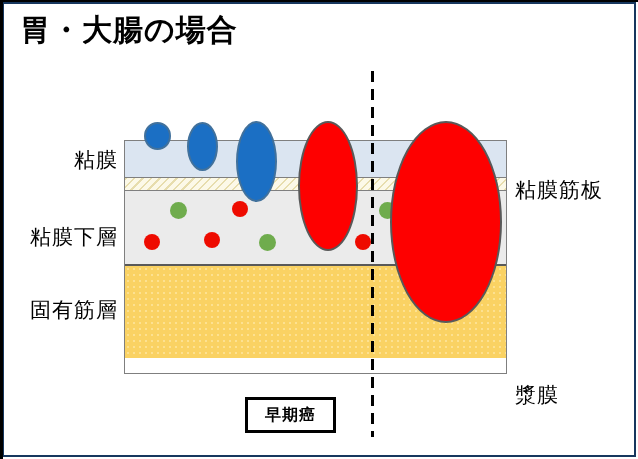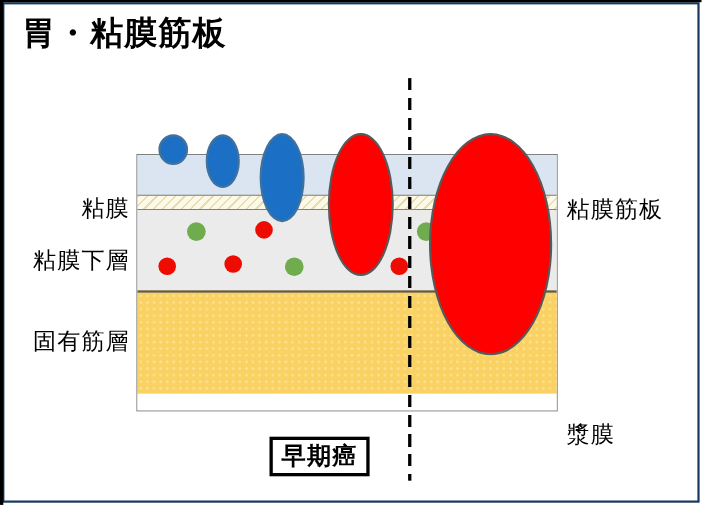--- a/index.html
+++ b/index.html
@@ -39,41 +39,41 @@
   .cell  { position:absolute; border-radius:50%; }
   .tumor { position:absolute; border-radius:50%; box-sizing:border-box; border:2px solid; }
 
   .divider {
     position:absolute; left:371px; top:71px; width:3px; height:366px; z-index:4;
     background:repeating-linear-gradient(180deg,#000 0 11px, rgba(0,0,0,0) 11px 18px);
   }
 
   .side-label { position:absolute; font-size:21px; color:#000; letter-spacing:1px; z-index:5; white-space:nowrap; }
   .left-label { left:18px; width:100px; text-align:right; }
-  .lbl-mucosa-l   { top:146px;margin-top:29px; }
+  .lbl-mucosa-l   { top:146px; }
   .lbl-submucosa  { top:223px; }
   .lbl-propria    { top:296px; }
   .right-label { left:515px; text-align:center; }
   .lbl-mm-r    { top:176px; }
   .lbl-serosa  { top:351px;margin-top:30px; }
 
   .stage-box {
     position:absolute; box-sizing:border-box; border:3px solid #000; background:#fff;
-    width:91px; height:36px; text-align:center; font-size:22px; font-weight:700;
+    width:91px; height:36px; text-align:center; font-size:16px; font-weight:700;
     line-height:30px; color:#000; z-index:6; letter-spacing:1px;
   }
   .stage-early    { left:245px; top:397px; }
   .stage-advanced { left:410px; top:399px; }
 </style>
 </head>
 <body>
 
 <div class="page">
 
-  <h1 class="title">胃・粘膜筋板</h1>
+  <h1 class="title">胃・大腸の場合</h1>
 
   <div class="layers">
     <div class="layer-mucosa"></div>
     <div class="layer-mm"></div>
     <div class="layer-submucosa"></div>
     <div class="layer-propria"></div>
     <div class="layer-serosa"></div>
   </div>
 
   <div class="shape-layer cells-layer">

